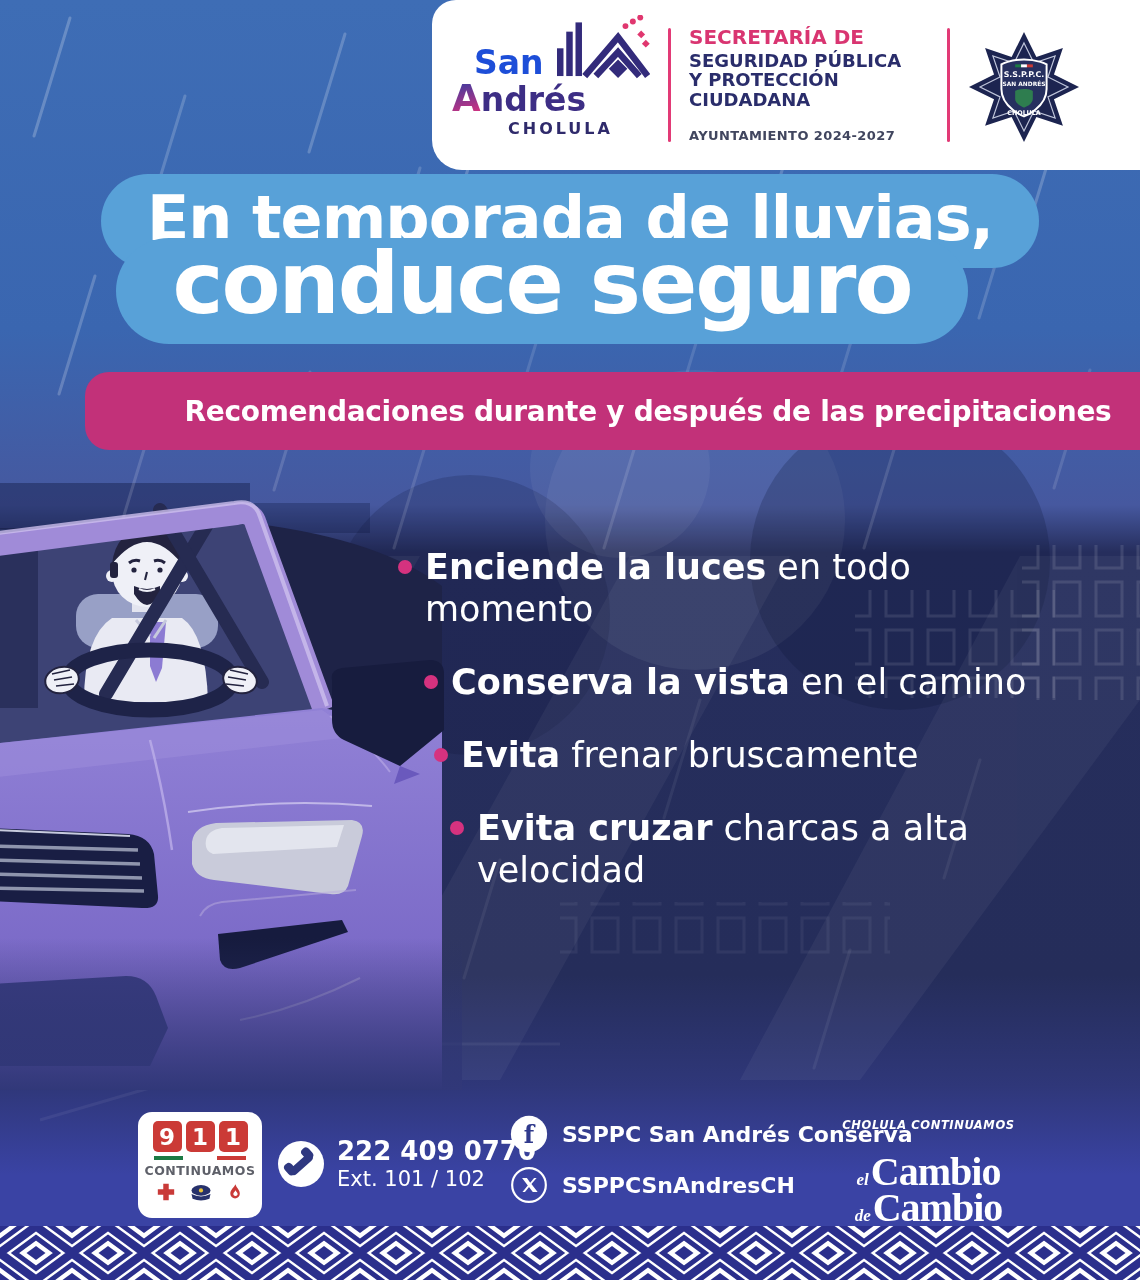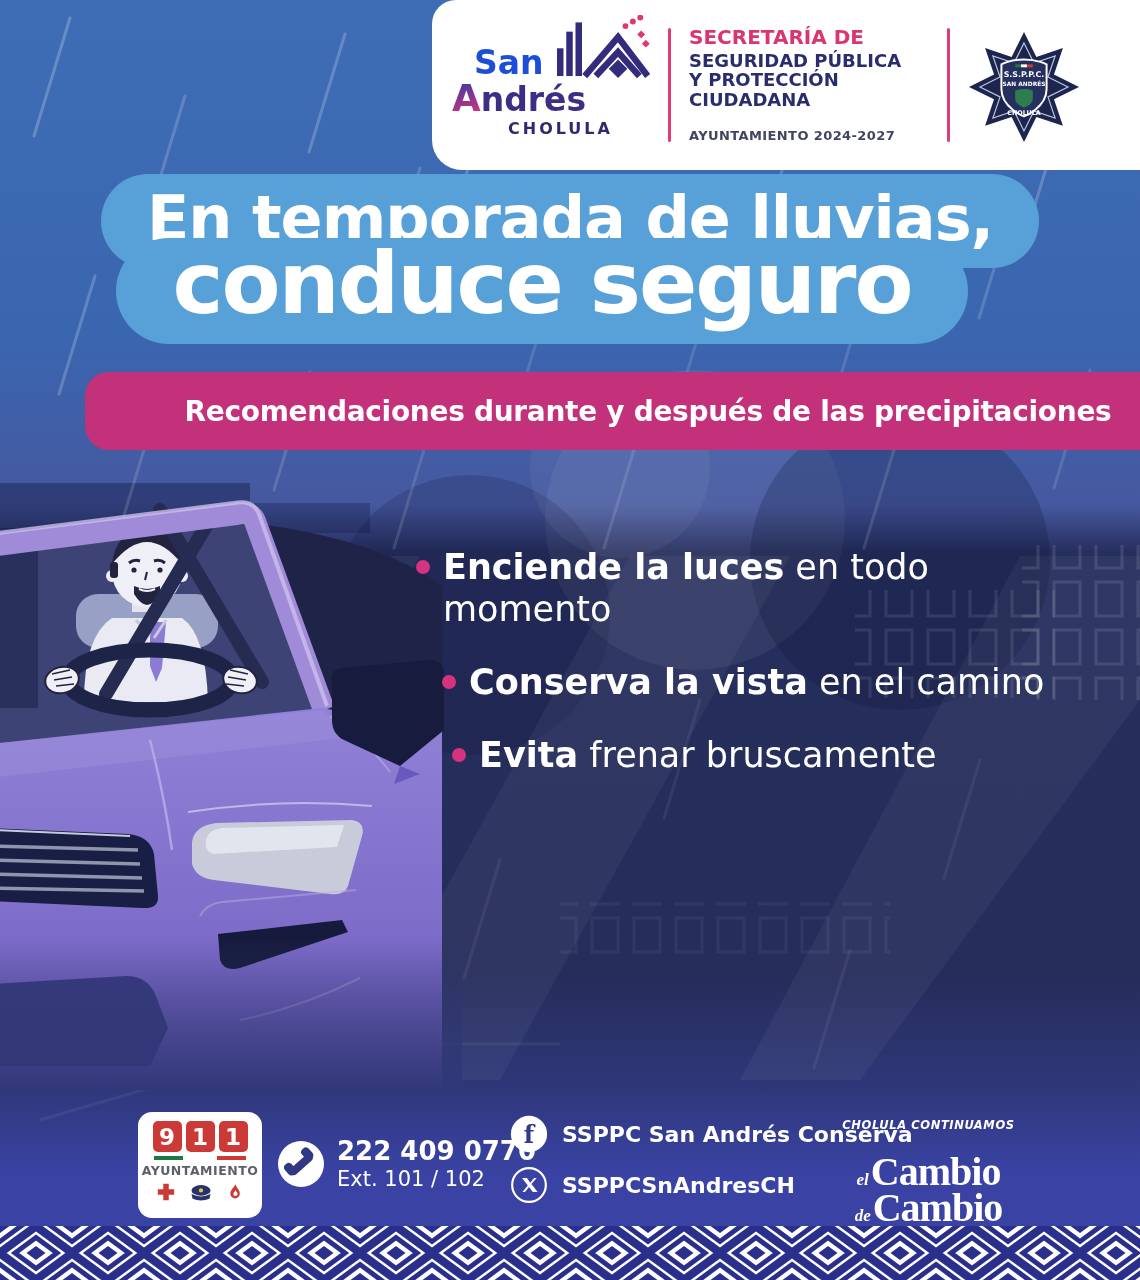--- a/index.html
+++ b/index.html
@@ -36,21 +36,21 @@
   .title-wrap{position:absolute;top:174px;left:0;right:0;text-align:center;z-index:4;line-height:1;}
   .blob{display:inline-block;background:#58A1D8;color:#fff;font-weight:bold;}
   .blob1{font-size:62px;padding:14px 46px 18px;border-radius:54px;letter-spacing:-1px;}
   .blob2{font-size:86px;padding:2px 56px 18px;border-radius:66px;margin-top:-30px;
     transform:translateX(-28px);letter-spacing:-2px;}
   .banner{position:absolute;left:85px;top:372px;width:1126px;height:78px;background:#C23179;
     border-radius:24px;display:flex;align-items:center;justify-content:center;z-index:3;
     color:#fff;font-size:28px;font-weight:bold;letter-spacing:-.3px;}
 
   
-  .bullet-list{position:absolute;left:408px;top:546px;width:730px;margin:0;padding:0;
+  .bullet-list{position:absolute;left:390px;top:546px;width:730px;margin:0;padding:0;
     list-style:none;z-index:3;color:#fff;font-size:35px;line-height:1.2;}
   .bullet{position:relative;padding-left:27px;margin-bottom:31px;}
   .bullet .dot{position:absolute;left:0;top:14px;width:14px;height:14px;border-radius:50%;
     background:#D5327F;}
   .bullet .b{font-weight:bold;}
 
   
   .footer{position:absolute;left:0;top:1085px;right:0;height:143px;z-index:3;color:#fff;}
   .emg-card{position:absolute;left:138px;top:27px;width:124px;height:106px;background:#fff;
     border-radius:14px;box-sizing:border-box;padding-top:9px;text-align:center;}
@@ -280,35 +280,36 @@
     <div><span class="blob blob1">En temporada de lluvias,</span></div>
     <div><span class="blob blob2">conduce seguro</span></div>
   </div>
 
   <div class="banner">Recomendaciones durante y después de las precipitaciones</div>
 
   <ul class="bullet-list">
       <li class="bullet" style="margin-left: 8px; max-width: 572px;"><span class="dot"></span><span class="b">Enciende la luces</span><span> en todo momento</span></li>
       <li class="bullet" style="margin-left: 34px; max-width: 690px;"><span class="dot"></span><span class="b">Conserva la vista</span><span> en el camino</span></li>
       <li class="bullet" style="margin-left: 44px; max-width: 690px;"><span class="dot"></span><span class="b">Evita</span><span> frenar bruscamente</span></li>
+      <li class="bullet" style="margin-left: 60px; max-width: 600px;"><span class="dot"></span><span class="b">Evita cruzar</span><span> charcas a alta velocidad</span></li>
     </ul>
 
   <div class="footer">
 
     <div class="emg-card">
       <div class="emg-digits">
         <span class="emg-digit">9</span>
         <span class="emg-digit">1</span>
         <span class="emg-digit">1</span>
       </div>
       <div class="emg-flag">
         <span class="emg-green"></span>
           <span class="emg-red"></span>
       </div>
-      <div class="emg-label">AYUNTAMIENTO</div>
+      <div class="emg-label">CONTINUAMOS</div>
       <div class="emg-icons">
         <svg width="20" height="20" viewBox="0 0 22 22">
           <path d="M8 2 h6 v6 h6 v6 h-6 v6 h-6 v-6 H2 V8 h6 Z" fill="#C93A38"></path>
         </svg>
         <svg width="24" height="19" viewBox="0 0 22 18">
           <ellipse cx="11" cy="7" rx="9" ry="5" fill="#27316B"></ellipse>
           <path d="M2 10.5 Q11 15 20 10.5 L19 15 Q11 18 3 15 Z" fill="#27316B"></path>
           <circle cx="11" cy="7" r="2" fill="#E8C23A"></circle>
         </svg>
         <svg width="19" height="20" viewBox="0 0 22 20">

